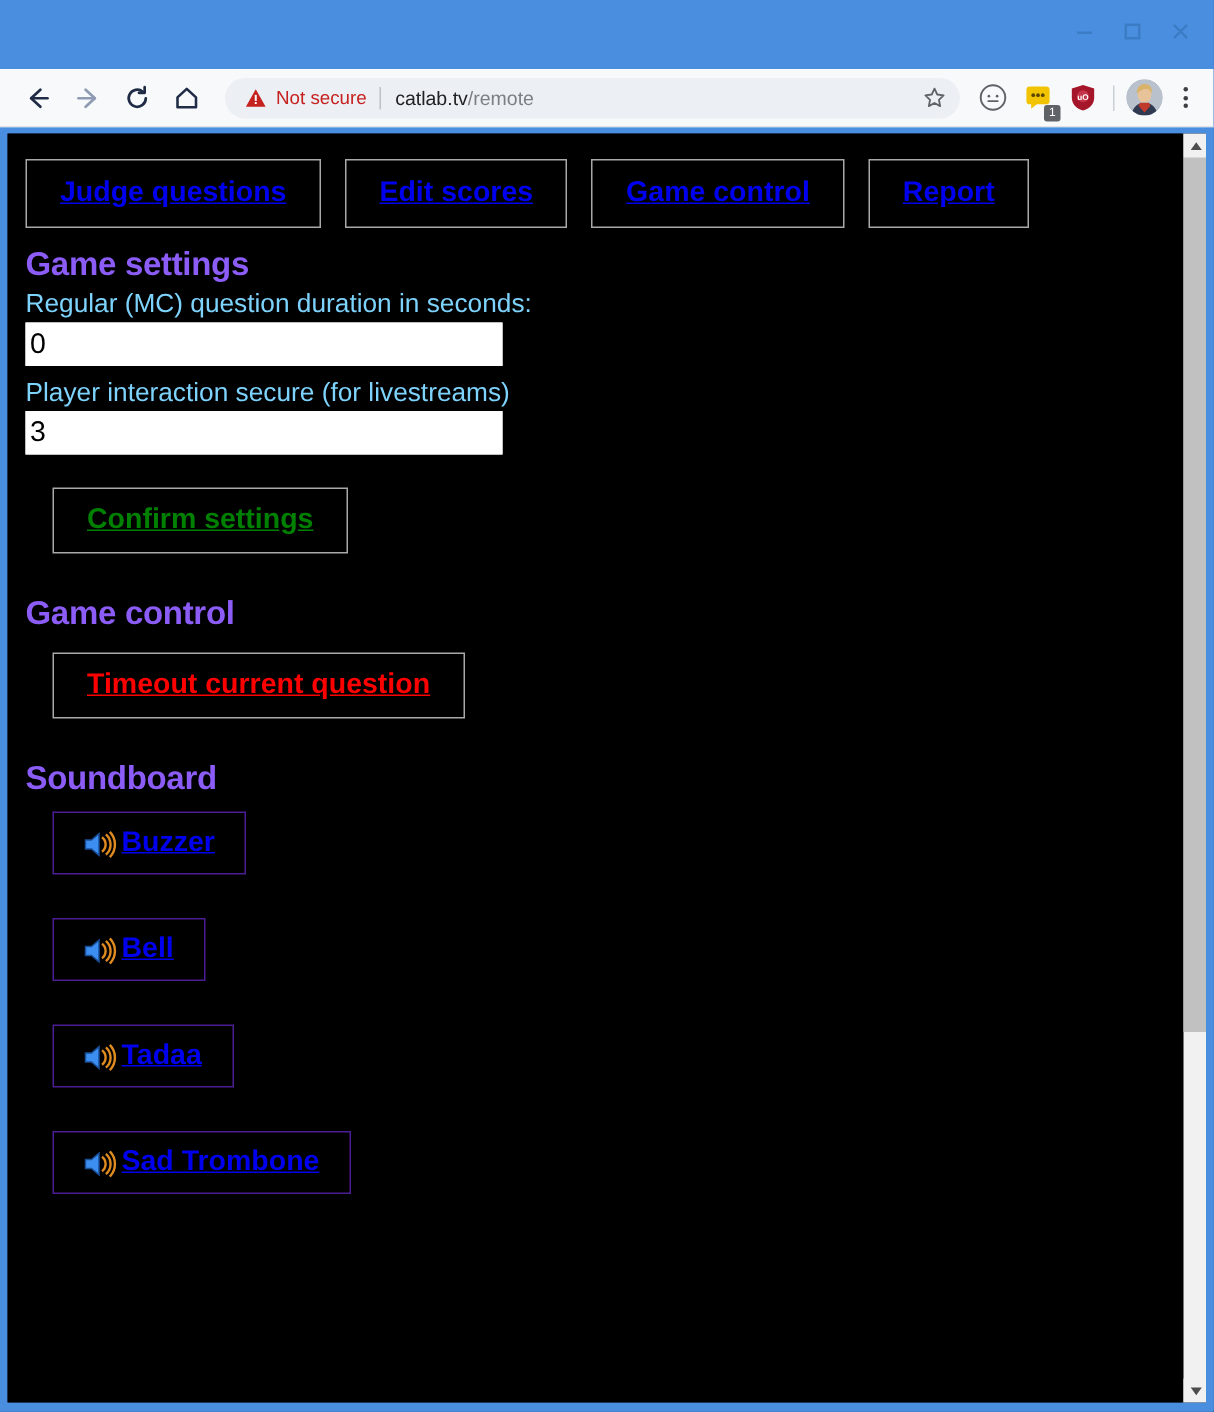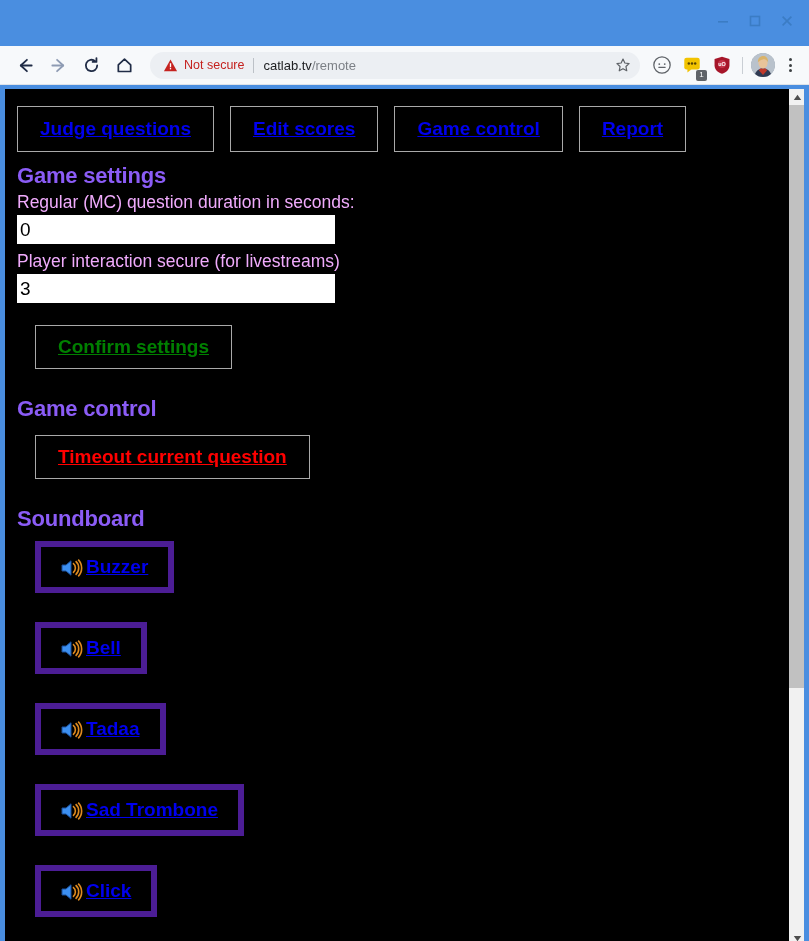--- a/index.html
+++ b/index.html
@@ -248,21 +248,21 @@
   h2.sec {
     font-size: 22px;
     font-weight: bold;
     color: #8b5cf6;
     margin: 11px 0 3px 0;
     letter-spacing: -0.2px;
   }
   h2.sec.spaced { margin-top: 27px; }
   p.lbl {
     font-size: 17.5px;
-    color: #f0abfc;
+    color: #7dd3fc;
     margin: 0 0 2px 0;
   }
   input.txt {
     display: block;
     width: 318px;
     height: 29px;
     background: #ffffff;
     color: #000000;
     border: 1px solid #ffffff;
     font-size: 19px;
@@ -287,21 +287,21 @@
     font-weight: bold;
     text-decoration: underline;
     white-space: nowrap;
   }
 
   .sound-list { margin-top: 9px; }
   .soundbox {
     margin-left: 18px;
     margin-bottom: 29px;
     display: inline-flex;
-    border: 6px solid #4c1d95;
+    border: 1px solid #4c1d95;
     padding: 9px 20px;
     align-items: center;
     justify-content: center;
   }
   .soundbox a {
     font-size: 19px;
     font-weight: bold;
     text-decoration: underline;
     color: #0000ee;
     white-space: nowrap;
@@ -558,35 +558,20 @@
                     <path d="M12 4.2 A6 6 0 0 1 12 13.8" fill="none" stroke="#e08b20" stroke-width="1.6"></path>
                     <path d="M14.6 2.2 A9 9 0 0 1 14.6 15.8" fill="none" stroke="#e08b20" stroke-width="1.6"></path>
                     <path d="M17.2 0.6 A12 12 0 0 1 17.2 17.4" fill="none" stroke="#e08b20" stroke-width="1.6"></path>
                   </svg>
                 </span>
                   <span>Sad Trombone</span>
               </a>
             </div>
           </div>
 
-          <div class="sb-row">
-            <div class="soundbox">
-              <a href="#">
-                <span class="spk">
-                  <svg width="22" height="18" viewBox="0 0 22 18">
-                    <path d="M1 6 H5 L10 1.8 V16.2 L5 12 H1 Z" fill="#3c8ff0" stroke="#1a4f99" stroke-width="1"></path>
-                    <path d="M12 4.2 A6 6 0 0 1 12 13.8" fill="none" stroke="#e08b20" stroke-width="1.6"></path>
-                    <path d="M14.6 2.2 A9 9 0 0 1 14.6 15.8" fill="none" stroke="#e08b20" stroke-width="1.6"></path>
-                    <path d="M17.2 0.6 A12 12 0 0 1 17.2 17.4" fill="none" stroke="#e08b20" stroke-width="1.6"></path>
-                  </svg>
-                </span>
-                  <span>Click</span>
-              </a>
-            </div>
-          </div>
 
         </div>
       </div>
 
       <div id="pagescroll">
         <div class="sb-arrow">
           <svg width="9" height="7" viewBox="0 0 9 7">
               <path d="M4.5 0.8 L8.2 6 H0.8 Z" fill="#4d4d4d"></path>
             </svg>
         </div>

